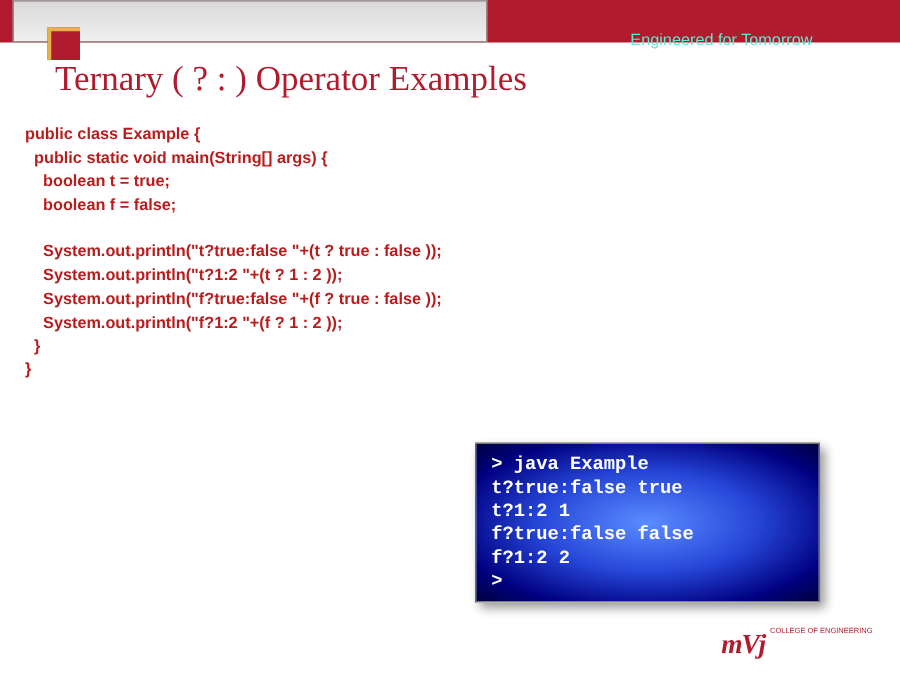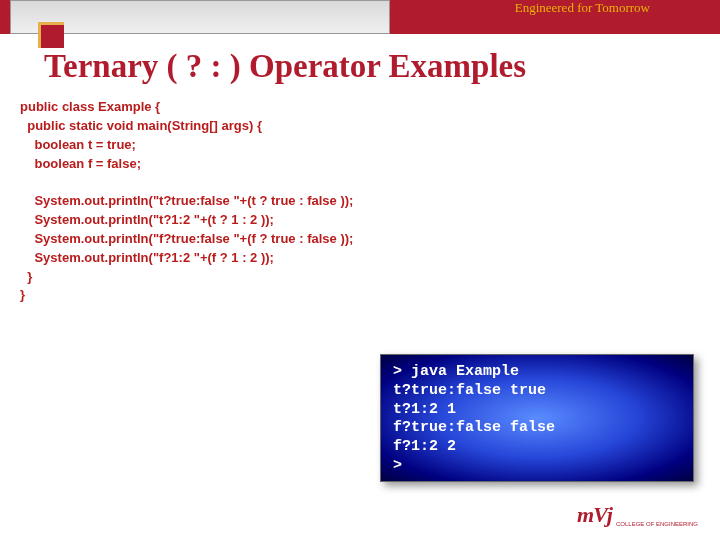--- a/index.html
+++ b/index.html
@@ -22,80 +22,80 @@
     left: 10px;
     top: 0;
     width: 380px;
     height: 34px;
     background: linear-gradient(#d9d9d9, #f0f0f0);
     border: 1px solid #999;
   }
   .tagline {
     position: absolute;
     right: 70px;
-    top: 0;
-    color: #eab308;
-    font-family: Liberation Serif, serif;
+    top: 24px;
+    color: #5eead4;
+    font-family: Liberation Sans, sans-serif;
     font-size: 13px;
   }
   .accent-square {
     position: absolute;
     left: 38px;
     top: 22px;
     width: 26px;
     height: 26px;
     background: #b01c2e;
     border-top: 3px solid #e8b04a;
     border-left: 3px solid #e8b04a;
   }
   .slide-title {
     position: absolute;
     left: 44px;
     top: 48px;
-    font-size: 33px;
-    font-weight: bold;
+    font-size: 28px;
+    font-weight: normal;
     color: #b01c2e;
     font-family: 'Times New Roman', serif;
   }
   .code-block {
     position: absolute;
     left: 20px;
     top: 98px;
     font-family: Verdana, Geneva, sans-serif;
     font-size: 13px;
     font-weight: bold;
     color: #b91c1c;
     line-height: 1.45;
     white-space: pre;
   }
   .output-box {
     position: absolute;
     left: 380px;
     top: 354px;
-    width: 314px;
+    width: 276px;
     height: 128px;
     background: radial-gradient(ellipse at center, #5a8cff 0%, #2646d8 45%, #000080 80%, #000040 100%);
     border: 1px solid #666;
     box-shadow: 4px 4px 8px rgba(0,0,0,0.4);
     padding: 8px 12px;
   }
   .output-text {
     font-family: 'Courier New', monospace;
     font-size: 15px;
     font-weight: bold;
     color: #fff;
     line-height: 1.25;
     white-space: pre;
   }
   .logo {
     position: absolute;
     right: 22px;
     bottom: 12px;
     display: flex;
-    align-items: flex-end;
+    align-items: flex-start;
     gap: 4px;
   }
   .logo-m {
     font-family: Georgia, serif;
     font-size: 22px;
     font-weight: bold;
     color: #b01c2e;
     font-style: italic;
     letter-spacing: -1px;
   }

